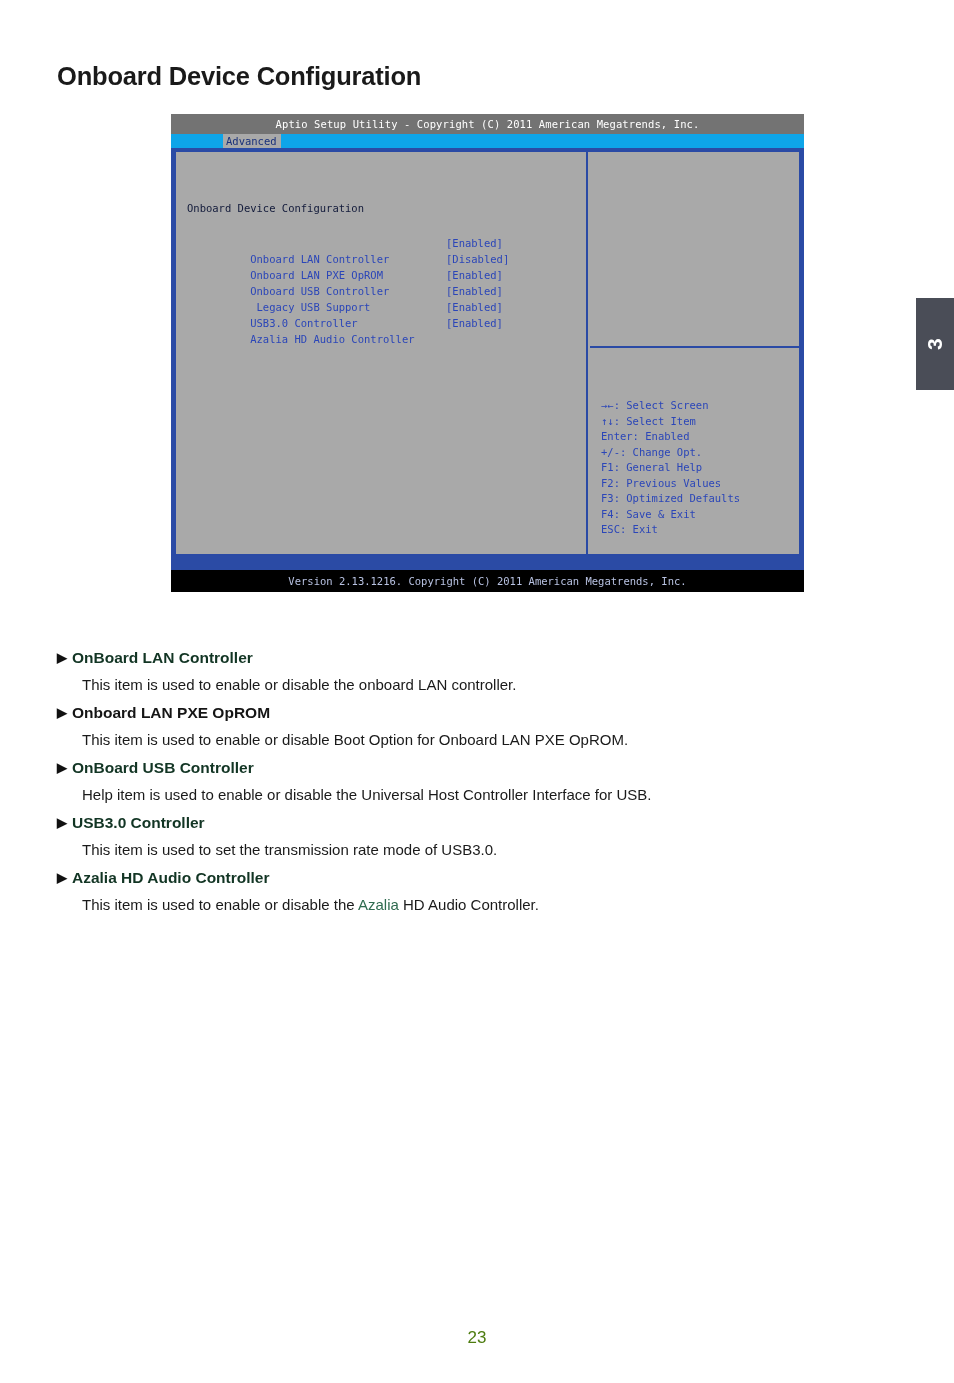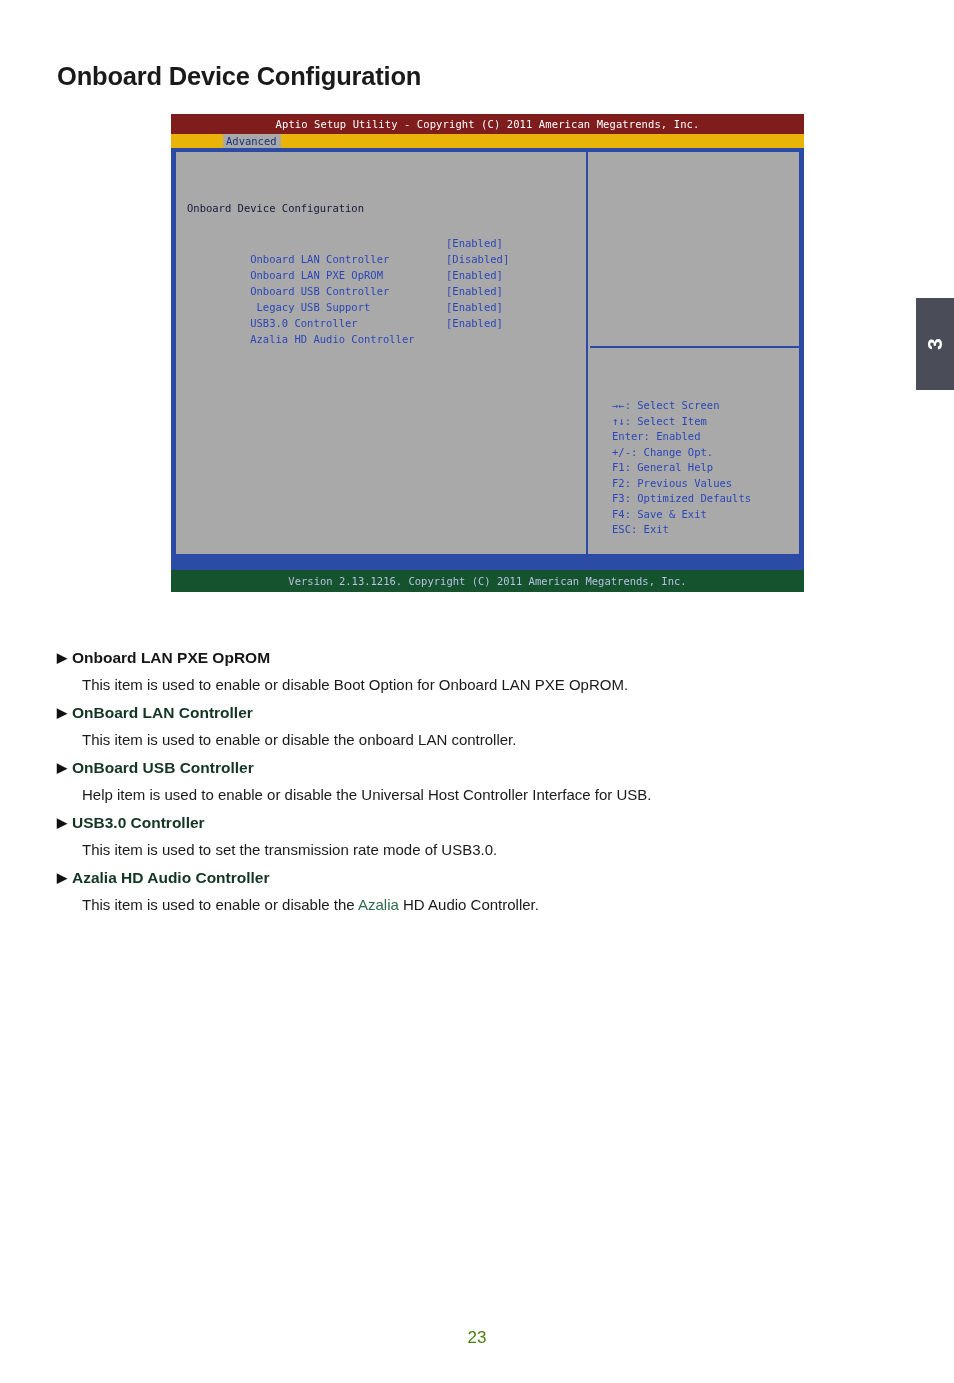--- a/index.html
+++ b/index.html
@@ -59,30 +59,30 @@
     width: 633px;
     height: 478px;
     background: #2b4ba5;
     font-family: "DejaVu Sans Mono", "Liberation Mono", monospace;
     font-size: 10.5px;
     box-sizing: border-box;
   }
   .bios-titlebar {
     position: relative;
     height: 20px;
-    background: #7f1d1d;
+    background: #737373;
     color: #ffffff;
     text-align: center;
     line-height: 20px;
     letter-spacing: 0.1px;
   }
   .bios-tabrow {
     position: relative;
     height: 14px;
-    background: #eab308;
+    background: #0ea5e9;
     padding-left: 52px;
   }
   .bios-tab {
     display: inline-block;
     background: #a9a9a9;
     color: #18307a;
     padding: 0 4px 0 3px;
     line-height: 14px;
     height: 14px;
   }
@@ -143,37 +143,37 @@
   }
   .bios-item .val {
     position: absolute;
     left: 259px;
     top: 0;
     color: #2b46b8;
     white-space: pre;
   }
   .keylegend {
     position: absolute;
-    left: 24px;
+    left: 13px;
     top: 246px;
     color: #2b46b8;
   }
   .keyline {
     height: 15.5px;
     line-height: 15.5px;
     white-space: pre;
   }
   .bios-footer {
     position: absolute;
     left: 0;
     bottom: 0;
     width: 100%;
     height: 22px;
     line-height: 22px;
-    background: #14532d;
+    background: #000000;
     color: #b8c2e2;
     text-align: center;
   }
 
   
   .desc-list {
     position: absolute;
     left: 57px;
     top: 645px;
     width: 830px;
@@ -286,35 +286,35 @@
     </div>
 
   </div>
 
   <div class="bios-footer">Version 2.13.1216. Copyright (C) 2011 American Megatrends, Inc.</div>
 </div>
 
 <div class="desc-list">
 
   <div class="desc-item">
+    <div class="desc-head">
+      <span class="bullet">▶</span><span>OnBoard LAN Controller</span>
+    </div>
+    <div class="desc-body"><span>This item is used to enable or disable the onboard LAN controller.</span></div>
+  </div>
+
+  <div class="desc-item">
     <div class="desc-head plain">
       <span class="bullet">▶</span><span>Onboard LAN PXE OpROM</span>
     </div>
     <div class="desc-body"><span>This item is used to enable or disable Boot Option for Onboard LAN PXE OpROM.</span></div>
   </div>
 
   <div class="desc-item">
     <div class="desc-head">
-      <span class="bullet">▶</span><span>OnBoard LAN Controller</span>
-    </div>
-    <div class="desc-body"><span>This item is used to enable or disable the onboard LAN controller.</span></div>
-  </div>
-
-  <div class="desc-item">
-    <div class="desc-head">
       <span class="bullet">▶</span><span>OnBoard USB Controller</span>
     </div>
     <div class="desc-body"><span>Help item is used to enable or disable the Universal Host Controller Interface for USB.</span></div>
   </div>
 
 
   <div class="desc-item">
     <div class="desc-head">
       <span class="bullet">▶</span><span>USB3.0 Controller</span>
     </div>

